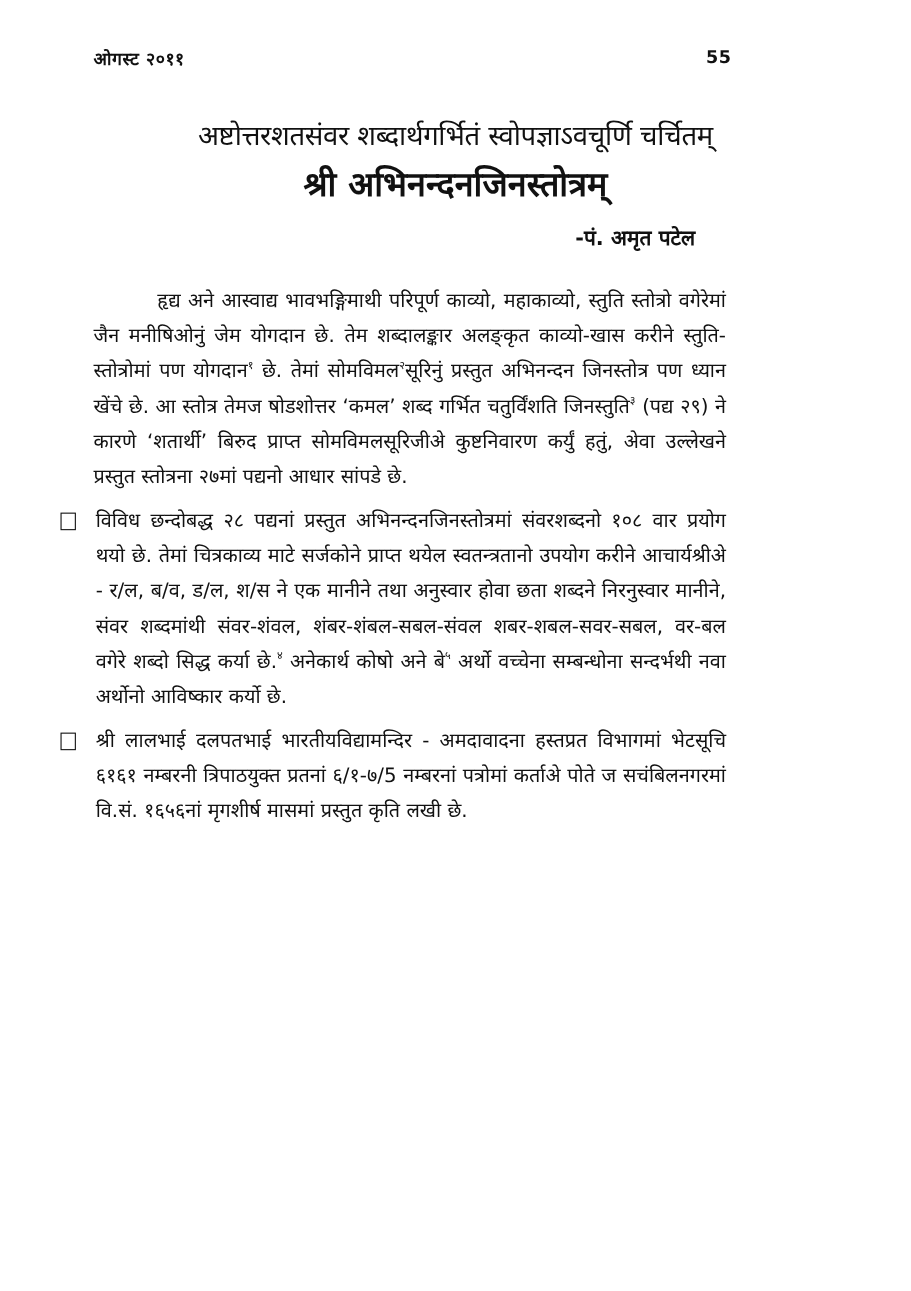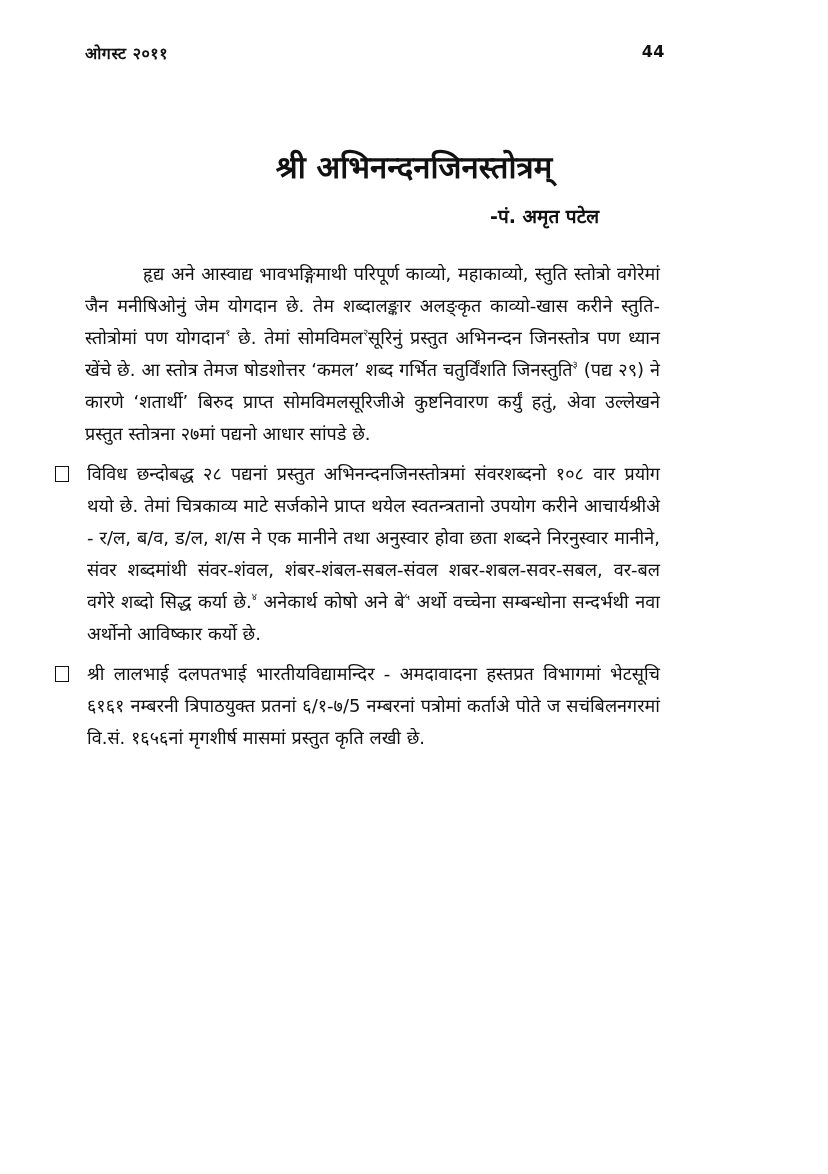--- a/index.html
+++ b/index.html
@@ -18,21 +18,21 @@
       position: absolute; top: 105px; left: 0; width: 828px; text-align: center;
       font-family: "DejaVu Serif", "Liberation Serif", serif;
       font-size: 25px; font-weight: normal; letter-spacing: -0.3px;
     }
     .title-main {
       position: absolute; top: 145px; left: 0; width: 828px; text-align: center;
       font-family: "DejaVu Serif", "Liberation Serif", serif;
       font-size: 31px; font-weight: bold;
     }
     .author {
-      position: absolute; top: 203px; left: 490px; width: 175px; text-align: left;
+      position: absolute; top: 203px; left: 490px; width: 175px; text-align: center;
       font-size: 19px; font-weight: bold;
     }
     .body-text {
       position: absolute; top: 258px; left: 85px; width: 575px;
       font-size: 18px; line-height: 32px; text-align: justify;
     }
     .para { margin: 0 0 8px 0; text-indent: 58px; }
     .para.last { margin-bottom: 0; }
     .bullet-item { display: flex; margin: 0 0 8px -30px; justify-content: flex-end; }
     .bullet-mark {
@@ -42,23 +42,24 @@
     .bullet-text { flex: 1; text-align: justify; }
     sup { font-size: 10px; line-height: 0; vertical-align: 8px; }
   </style>
 </head>
 <body>
 
 <div class="page">
 
   <div class="running-head">
     <span>ओगस्ट २०११</span>
-    <span>44</span>
+    <span>55</span>
   </div>
 
+  <div class="title-sub">अष्टोत्तरशतसंवर शब्दार्थगर्भितं स्वोपज्ञाऽवचूर्णि चर्चितम्</div>
   <div class="title-main">श्री अभिनन्दनजिनस्तोत्रम्</div>
   <div class="author">-पं. अमृत पटेल</div>
 
   <div class="body-text">
 
 
     <p class="para"><span>हृद्य अने आस्वाद्य भावभङ्गिमाथी परिपूर्ण काव्यो, महाकाव्यो, स्तुति स्तोत्रो वगेरेमां जैन मनीषिओनुं जेम योगदान छे. तेम शब्दालङ्कार अलङ्कृत काव्यो-खास करीने स्तुति-स्तोत्रोमां पण योगदान</span><sup>१</sup><span> छे. तेमां सोमविमल</span><sup>२</sup><span>सूरिनुं प्रस्तुत अभिनन्दन जिनस्तोत्र पण ध्यान खेंचे छे. आ स्तोत्र तेमज षोडशोत्तर ‘कमल’ शब्द गर्भित चतुर्विंशति जिनस्तुति</span><sup>३</sup><span> (पद्य २९) ने कारणे ‘शतार्थी’ बिरुद प्राप्त सोमविमलसूरिजीअे कुष्टनिवारण कर्युं हतुं, अेवा उल्लेखने प्रस्तुत स्तोत्रना २७मां पद्यनो आधार सांपडे छे.</span></p>
 
     <div class="bullet-item">
       <span class="bullet-mark"></span>

